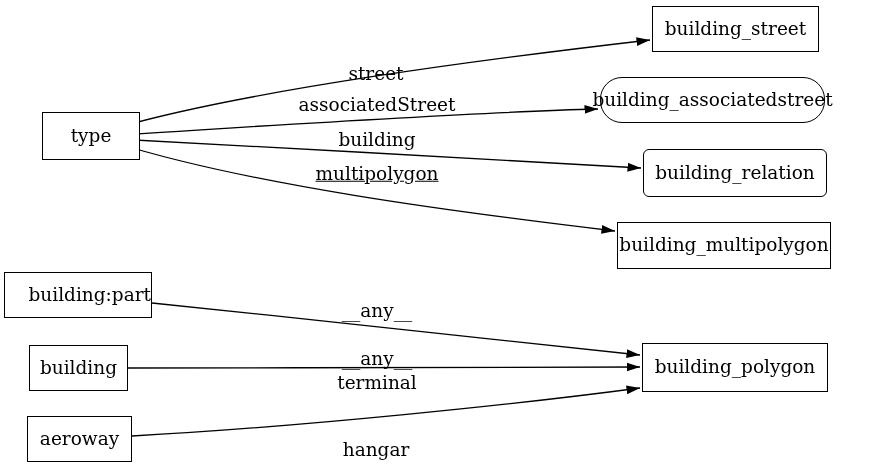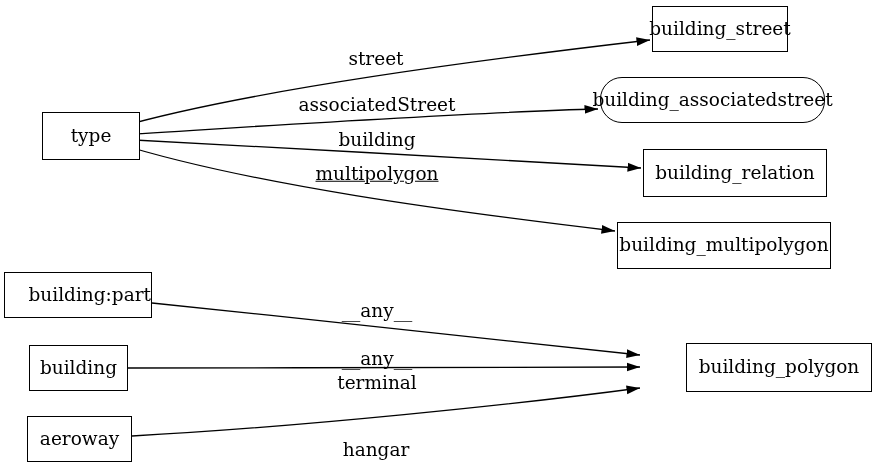--- a/index.html
+++ b/index.html
@@ -40,31 +40,31 @@
     position: absolute;
     transform: translate(-50%, -50%);
     font-size: 18.5px;
     line-height: 1;
     white-space: nowrap;
     text-align: center;
   }
 
   
   #n-type                      { left: 42px;  top: 112px; width: 98px;  height: 48px; }
-  #n-building-street           { left: 652px; top: 6px;   width: 136px; height: 46px; }
+  #n-building-street           { left: 652px; top: 6px;   width: 167px; height: 46px; }
   #n-building-associatedstreet { left: 600px; top: 77px;  width: 225px; height: 46px; border-radius: 22px; }
-  #n-building-relation         { left: 643px; top: 149px; width: 184px; height: 48px; }
+  #n-building-relation         { left: 643px; top: 149px; width: 184px; height: 48px; border-radius: 6px; }
   #n-building-multipolygon     { left: 617px; top: 222px; width: 214px; height: 47px; }
   #n-building-part             { left: 4px;   top: 272px; width: 148px; height: 46px; justify-content: flex-end; }
   #n-building                  { left: 29px;  top: 345px; width: 99px;  height: 46px; }
   #n-aeroway                   { left: 27px;  top: 416px; width: 105px; height: 46px; }
-  #n-building-polygon          { left: 642px; top: 343px; width: 186px; height: 49px; margin-left: 44px; }
+  #n-building-polygon          { left: 642px; top: 343px; width: 186px; height: 49px; }
 
   
-  #l-street           { left: 376px; top: 59px;  }
+  #l-street           { left: 376px; top: 74px;  }
   #l-associatedstreet { left: 377px; top: 105px; }
   #l-building         { left: 377px; top: 140px; }
   #l-multipolygon     { left: 377px; top: 174px; text-decoration: underline; }
   #l-any-part         { left: 377px; top: 311px; }
   #l-any-building     { left: 377px; top: 359px; }
   #l-terminal         { left: 377px; top: 383px; }
   #l-hangar           { left: 376px; top: 402px; margin-top: 48px; }
 </style>
 </head>
 <body>

